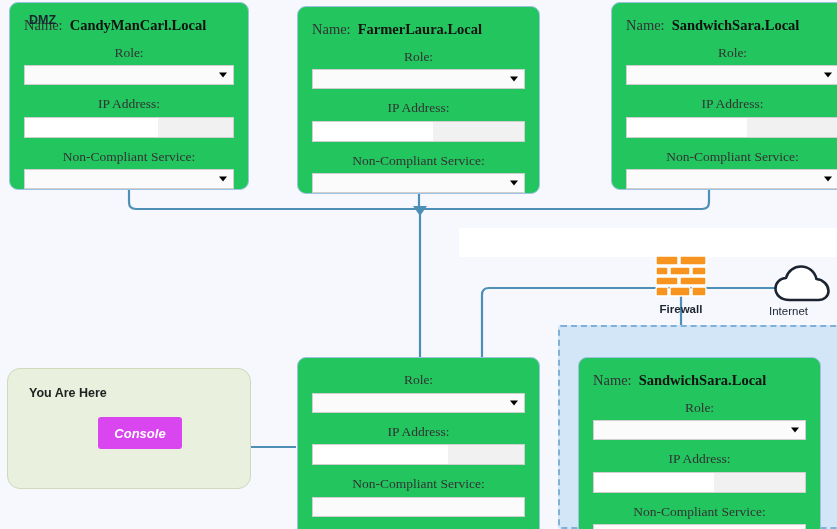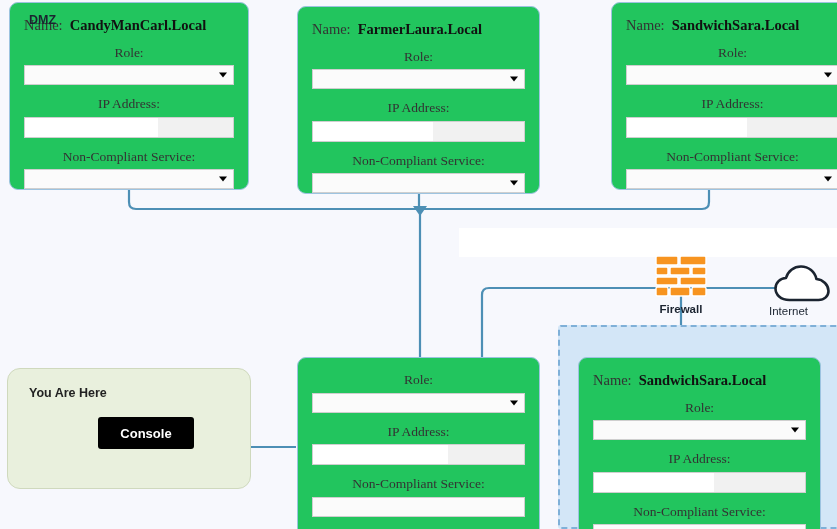--- a/index.html
+++ b/index.html
@@ -116,31 +116,32 @@
     left: 21px;
     top: 17px;
     font-size: 12.5px;
     font-weight: bold;
     color: #222222;
   }
   #console-button {
     position: absolute;
     left: 90px;
     top: 48px;
-    width: 96px;
+    width: 84px;
     height: 32px;
-    background: #000000;
+    background: #d946ef;
     border: none;
     border-radius: 3px;
     color: #ffffff;
     font-family: "Liberation Sans", sans-serif;
     font-size: 13px;
     font-weight: bold;
     cursor: pointer;
     padding: 0;
+    font-style: italic;
   }
 
   
   #dmz-zone {
     position: absolute;
     left: 558px;
     top: 325px;
     width: 279px;
     height: 204px;
     box-sizing: border-box;

